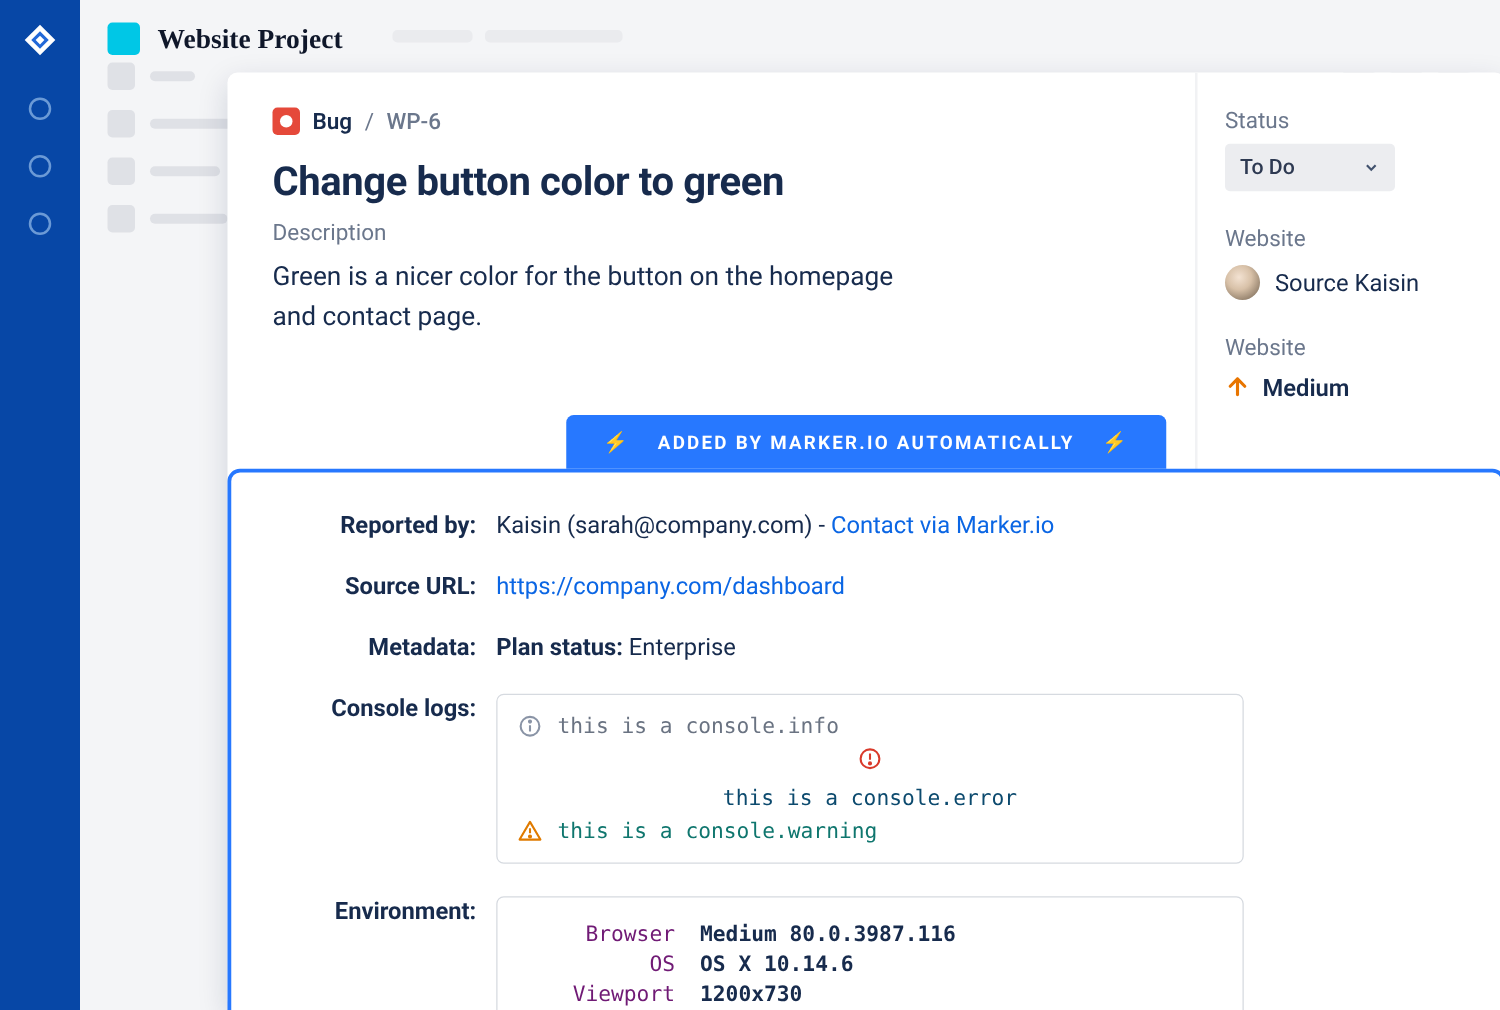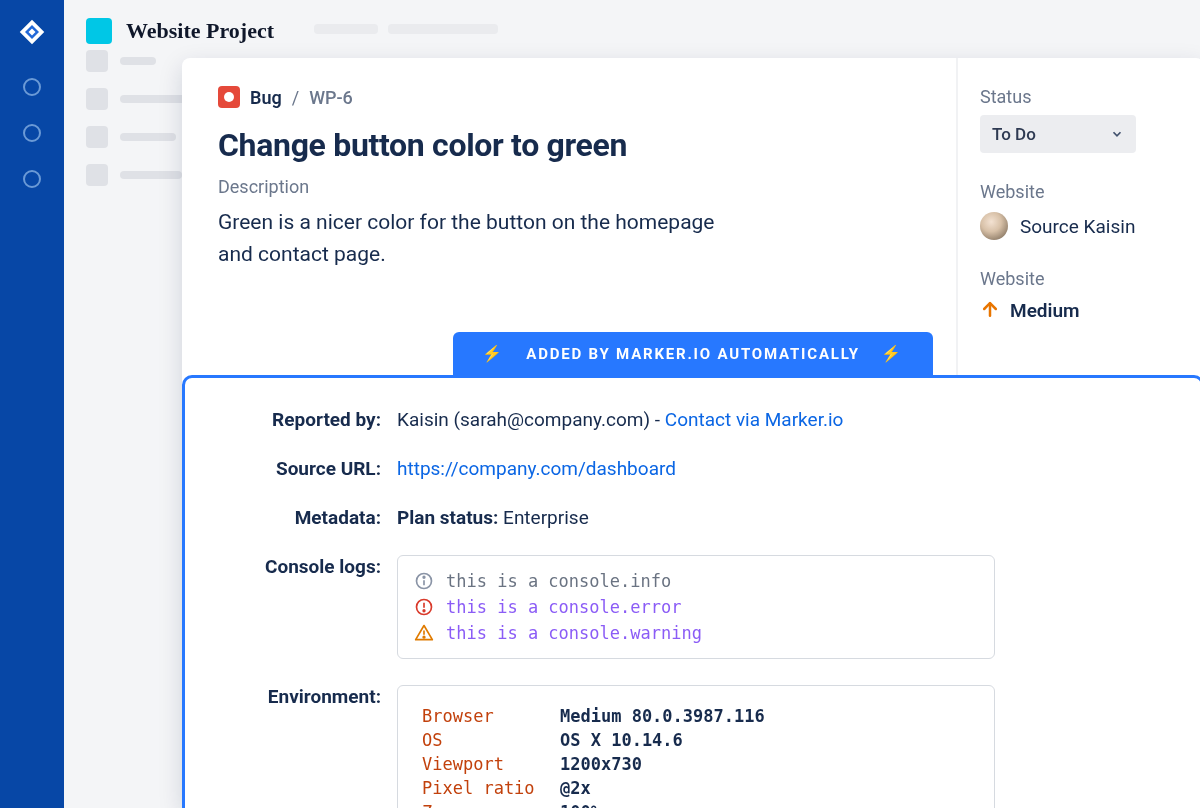--- a/index.html
+++ b/index.html
@@ -45,21 +45,21 @@
   .bc .sep { color:#6B778C; font-weight:400; }
   .bc .key { color:#6B778C; font-weight:500; }
 
   h1.title { font-size: 32px; font-weight:700; color:#172B4D; margin-top:18px; letter-spacing:-.01em; }
   .desc-label { font-size: 18px; color:#6B778C; margin-top: 12px; font-weight:400; }
   .desc-body { font-size: 21px; color:#172B4D; margin-top: 10px; line-height:1.5; max-width: 520px; }
 
   
   .side-label { font-size:18px; color:#6B778C; font-weight:400; }
   .status-wrap { margin-bottom: 28px; }
-  .status-select { margin-top:8px; background:#ECEDF0; border-radius:4px; height:38px; width:156px; display:flex; align-items:center; justify-content:space-between; padding:0 12px; font-size:17px; color:#2E3A52; font-weight:500; }
+  .status-select { margin-top:8px; background:#ECEDF0; border-radius:4px; height:38px; width:136px; display:flex; align-items:center; justify-content:space-between; padding:0 12px; font-size:17px; color:#2E3A52; font-weight:500; }
   .assignee-wrap { margin-bottom: 28px; }
   .assignee-row { display:flex; align-items:center; gap:12px; margin-top:10px; }
   .avatar { width:28px; height:28px; border-radius:50%; background: radial-gradient(circle at 40% 35%, #f3e2d2 0%, #d8c1a8 40%, #6a5a48 100%); }
   .assignee-name { font-size:19px; color:#172B4D; }
   .prio-wrap .prio-row { display:flex; align-items:flex-start; gap:10px; margin-top:10px; }
   .prio-icon svg { width:20px; height:20px; }
   .prio-name { font-size:19px; font-weight:600; color:#172B4D; }
 
   
   .marker-block { position:absolute; left:182px; top:332px; width:1022px; }
@@ -80,30 +80,30 @@
   .field-row .fval { flex:1; }
   .fval a { color:#0B66E4; text-decoration:none; }
   .fval .bold { font-weight:700; }
 
   .mono-box {
     border:1px solid #D6DAE0; border-radius:6px; padding: 12px 16px; width: 598px;
     font-family: ui-monospace, SFMono-Regular, Menlo, Consolas, monospace; font-size:17px;
   }
   .log-line { display:flex; align-items:center; gap:12px; padding:3px 0; }
   .log-line.info { color:#6A7382; }
-  .log-line.error { color:#8b5cf6; }
-  .log-line.warn { color:#8b5cf6; }
+  .log-line.error { color:#0c4a6e;flex-direction:column; }
+  .log-line.warn { color:#0f766e; }
   .log-ic { width:20px; height:20px; flex-shrink:0; }
 
   .env-box {
     border:1px solid #D6DAE0; border-radius:6px; padding: 18px 24px; width: 598px;
     font-family: ui-monospace, SFMono-Regular, Menlo, Consolas, monospace; font-size:17px; color:#172B4D;
   }
   .env-row { display:flex; padding:2px 0; }
-  .env-k { width:138px; text-align:left; color:#c2410c; font-weight:400; padding-right:20px; }
+  .env-k { width:138px; text-align:right; color:#701a75; font-weight:400; padding-right:20px; }
   .env-v { font-weight:700; }
 </style>
 </head>
 <body>
 
 <div class="rail">
   <div class="jira">
     <svg viewBox="0 0 32 32">
         <path fill="#fff" d="M16 2 L30 16 L16 30 L2 16 Z"></path>
         <path fill="#2168D8" d="M16 8 L24 16 L16 24 L8 16 Z"></path>

